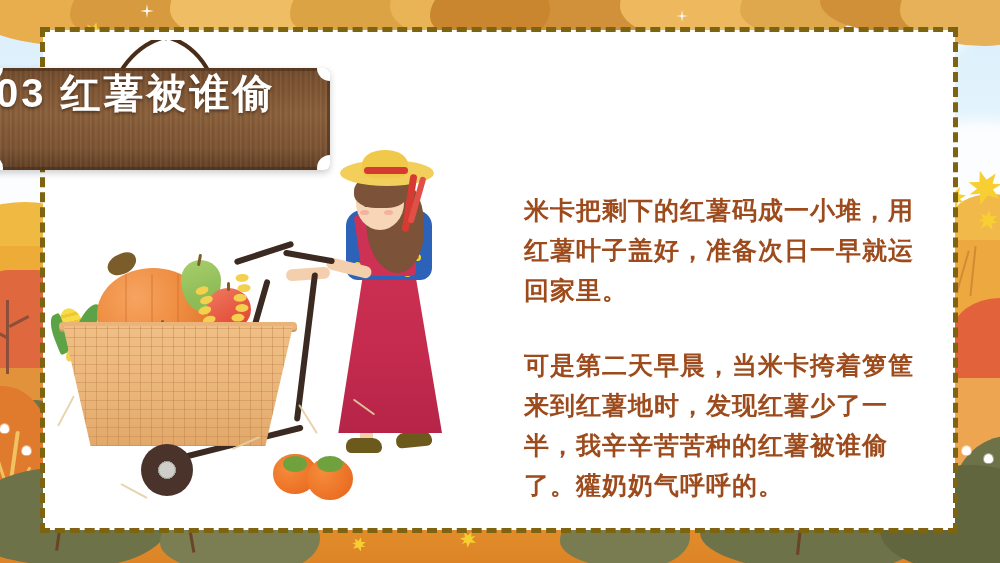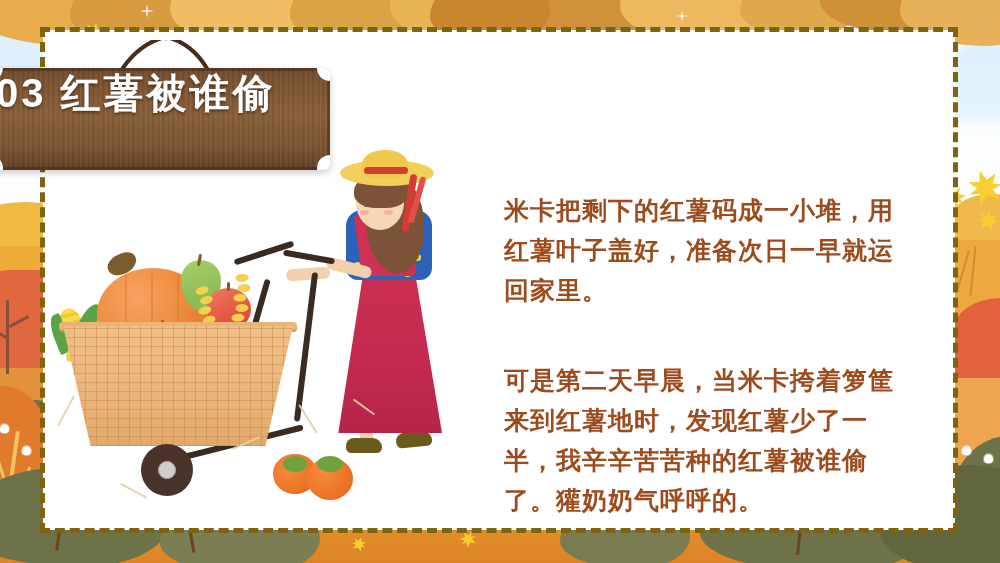--- a/index.html
+++ b/index.html
@@ -102,29 +102,29 @@
     font-size:40px;
     font-weight:bold;
     letter-spacing:3px;
     text-shadow:0 2px 3px rgba(40,24,12,.55);
     white-space:nowrap;
     z-index:4;
   }
 
   
   .copy{
-    position:absolute;left:504px;top:190px;width:410px;
+    position:absolute;left:524px;top:190px;width:410px;
     color:#9d4b1c;
     font-size:25px;
     line-height:40px;
     letter-spacing:1px;
     font-weight:600;
   }
   .copy p{margin:0;}
-  .copy p + p{margin-top:50px;}
+  .copy p + p{margin-top:38px;font-family:Liberation Mono, monospace;}
 
   
   .illus{position:absolute;left:55px;top:150px;width:420px;height:365px;}
 
   .girl{position:absolute;left:255px;top:8px;width:140px;height:300px;}
   .skirt{
     position:absolute;left:24px;top:95px;width:108px;height:180px;
     background:linear-gradient(180deg,#cd3153 0%,#c32a4d 60%,#b52448 100%);
     clip-path:polygon(30% 0%,72% 0%,100% 100%,4% 100%);
   }

